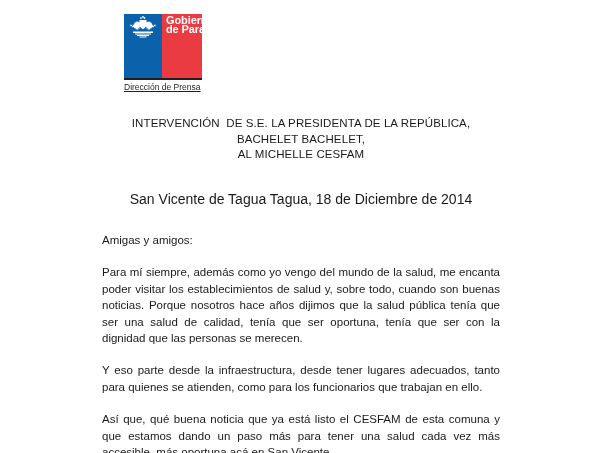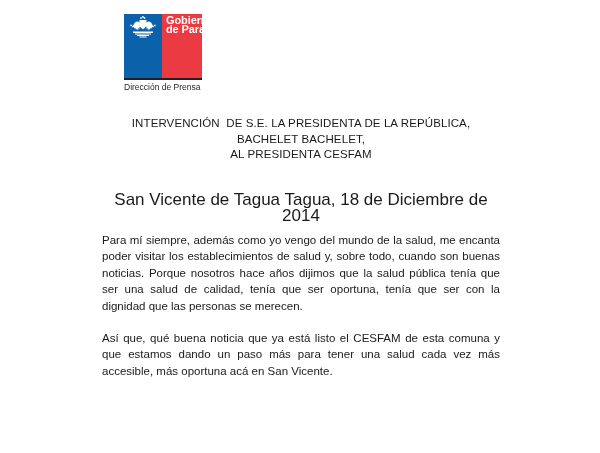--- a/index.html
+++ b/index.html
@@ -55,20 +55,21 @@
     line-height: 8.5px;
     font-weight: bold;
     letter-spacing: -0.1px;
   }
   .prensa-caption {
     margin-top: 2px;
     font-size: 8.5px;
     line-height: 11px;
     color: #231f20;
     white-space: nowrap;
+    text-decoration: underline;
   }
 
   
   .title-block {
     position: absolute;
     left: 102px;
     top: 116px;
     width: 398px;
     text-align: center;
     font-size: 11.5px;
@@ -77,21 +78,21 @@
     white-space: pre;
   }
 
   
   .date-line {
     position: absolute;
     left: 102px;
     top: 192px;
     width: 398px;
     text-align: center;
-    font-size: 17px;
+    font-size: 14px;
     line-height: 15.5px;
   }
 
   
   .body-block {
     position: absolute;
     left: 102px;
     top: 232px;
     width: 398px;
     font-size: 11.5px;
@@ -142,20 +143,22 @@
     <div class="flag-red">
       <div class="gobierno-text"><span>Gobierno</span><br><span>de Para</span></div>
     </div>
 
   </div>
   <div class="prensa-caption">Dirección de Prensa</div>
 </div>
 
 <div class="title-block"><span>INTERVENCIÓN  DE S.E. LA PRESIDENTA DE LA REPÚBLICA,</span>
 <span>BACHELET BACHELET,</span>
-<span>AL PRESIDENTA CESFAM</span></div>
+<span>AL MICHELLE CESFAM</span></div>
 
 <div class="date-line">San Vicente de Tagua Tagua, 18 de Diciembre de 2014</div>
 
 <div class="body-block">
+  <p class="salutation">Amigas y amigos:</p>
   <p>Para mí siempre, además como yo vengo del mundo de la salud, me encanta poder visitar los establecimientos de salud y, sobre todo, cuando son buenas noticias.  Porque nosotros hace años dijimos que la salud pública tenía que ser una salud de calidad, tenía que ser oportuna, tenía que ser con la dignidad que las personas se merecen.</p>
+  <p>Y eso parte desde la infraestructura, desde tener lugares adecuados, tanto para quienes se atienden, como para los funcionarios que trabajan en ello.</p>
   <p>Así que, qué buena noticia que ya está listo el CESFAM de esta comuna y que estamos dando un paso más para tener una salud cada vez más accesible, más oportuna acá en San Vicente.</p>
 </div>
 
 </body></html>

